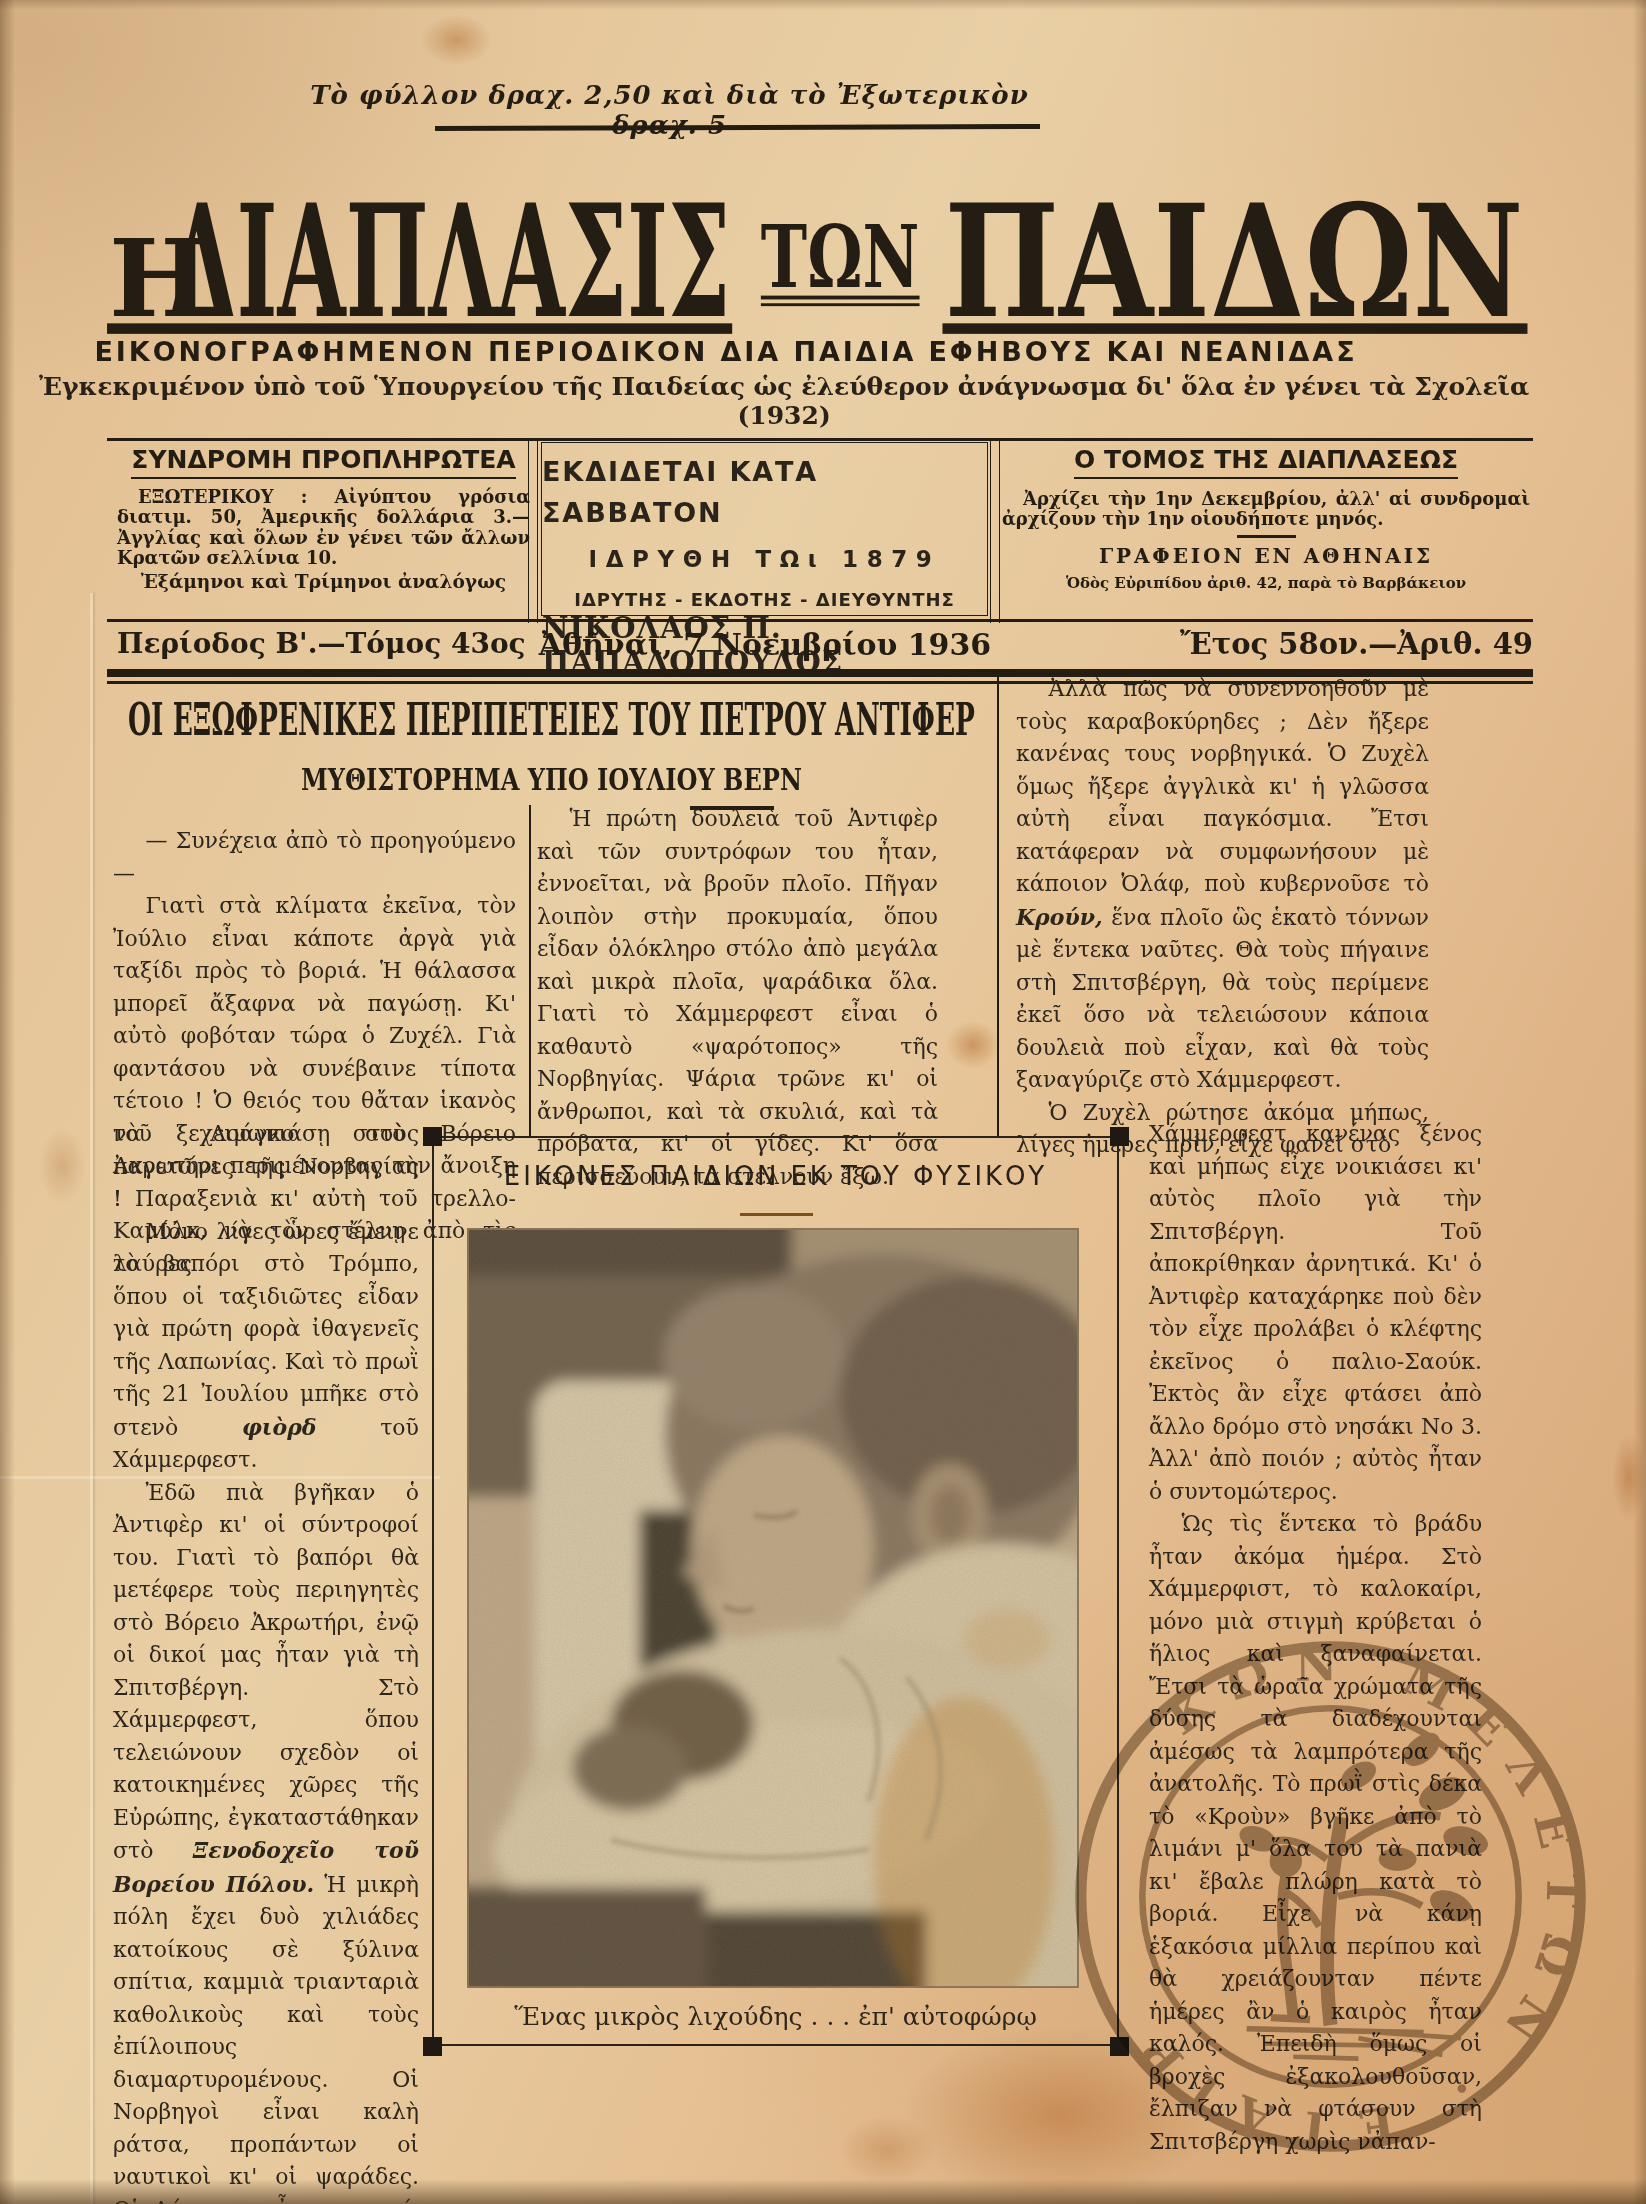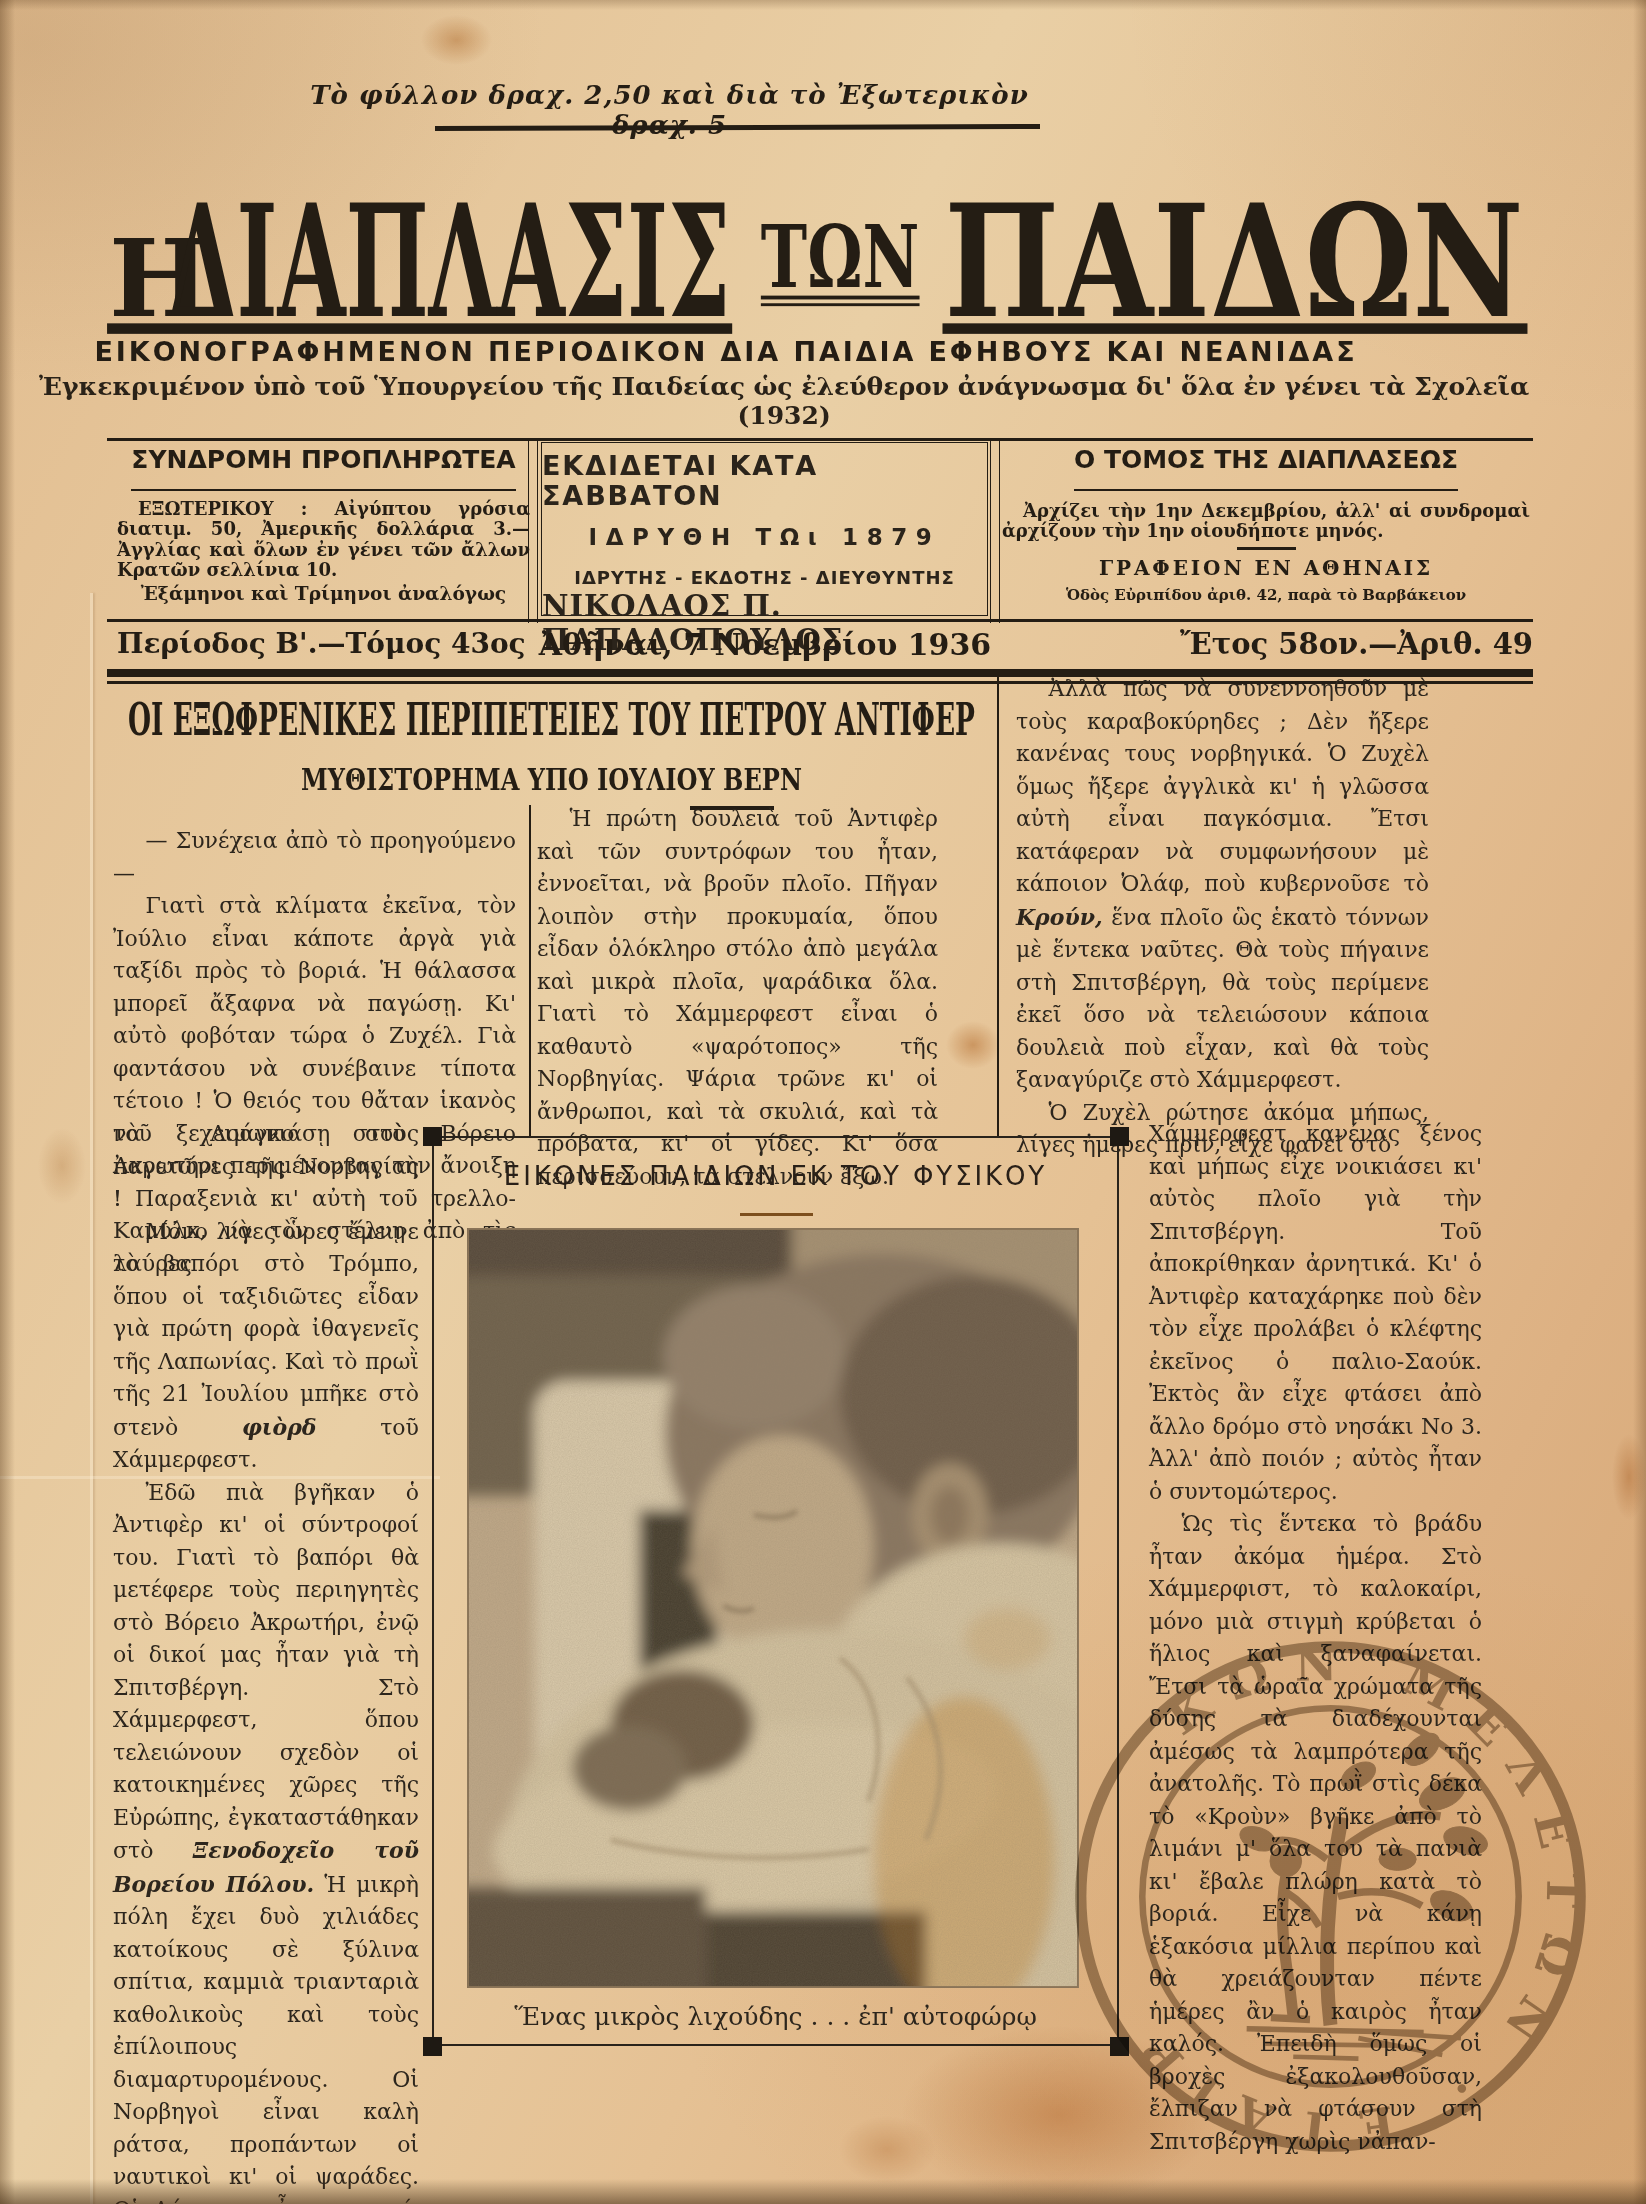--- a/index.html
+++ b/index.html
@@ -25,28 +25,28 @@
     font-weight:700;font-size:27px;letter-spacing:2.9px;color:#241d14;}
   .sub2{top:372px;left:9.6px;width:1549px;text-align:center;font-weight:700;font-size:25px;color:#2a2218;}
   .sub3{top:401px;left:9.6px;width:1549px;text-align:center;font-weight:700;font-size:25px;color:#2a2218;}
   .rule-a{top:438px;left:107px;width:1426px;height:2.9px;}
   .rule-b{top:619px;left:107px;width:1426px;height:2.9px;}
   .vsep{top:441px;height:182px;width:7.6px;border-left:1.9px solid #241d14;border-right:1.9px solid #241d14;}
 
   
   .box{top:445px;color:#241d14;}
   .box-title{text-align:center;font-family:"DejaVu Sans",sans-serif;font-weight:700;font-size:25px;}
-  .box-title span{display:inline-block;border-bottom:2.9px solid #241d14;padding-bottom:15px;}
+  .box-title span{display:inline-block;border-bottom:2.9px solid #241d14;padding-bottom:3px;}
   .box-small .para{font-size:18px;line-height:20.6px;font-weight:700;text-indent:21px;margin:0;text-align:justify;}
   .box-left{left:117px;width:413px;}
   .box-left .box-body{margin-top:7.6px;}
   .box-foot{text-align:center;font-weight:700;font-size:18.6px;margin-top:1.9px;}
   .box-mid{left:541px;width:447px;top:442px;height:174px;border:1.9px solid #241d14;
     display:flex;flex-direction:column;align-items:center;box-sizing:border-box;padding-top:7.6px;}
-  .bm1{font-family:"DejaVu Sans",sans-serif;font-weight:700;font-size:27px;letter-spacing:1.9px;line-height:30px;}
+  .bm1{font-family:"DejaVu Sans",sans-serif;font-weight:700;font-size:27px;letter-spacing:1.9px;line-height:41px;}
   .bm-broken{width:88%;height:2.9px;margin:5.7px 0 7.6px 0;
     background:linear-gradient(90deg,#241d14 0 44%,transparent 44% 56%,#241d14 56% 100%);}
   .bm2{font-family:"DejaVu Sans",sans-serif;font-weight:700;font-size:23px;letter-spacing:8.6px;line-height:27px;}
   .bm-full{width:88%;height:2.9px;background:#241d14;margin:7.6px 0 8.6px 0;}
   .bm3{font-family:"DejaVu Sans",sans-serif;font-weight:700;font-size:18px;letter-spacing:1px;line-height:22px;}
   .bm4{font-weight:700;font-size:29px;letter-spacing:1px;line-height:34px;}
   .box-right{left:1002px;width:528px;}
   .box-right .box-body{margin-top:9.6px;}
   .br-rule{width:59px;height:2.9px;background:#241d14;margin:5.7px auto 5.7px auto;}
   .br-office{text-align:center;font-weight:700;font-size:20px;letter-spacing:2.9px;margin-top:1.9px;}

